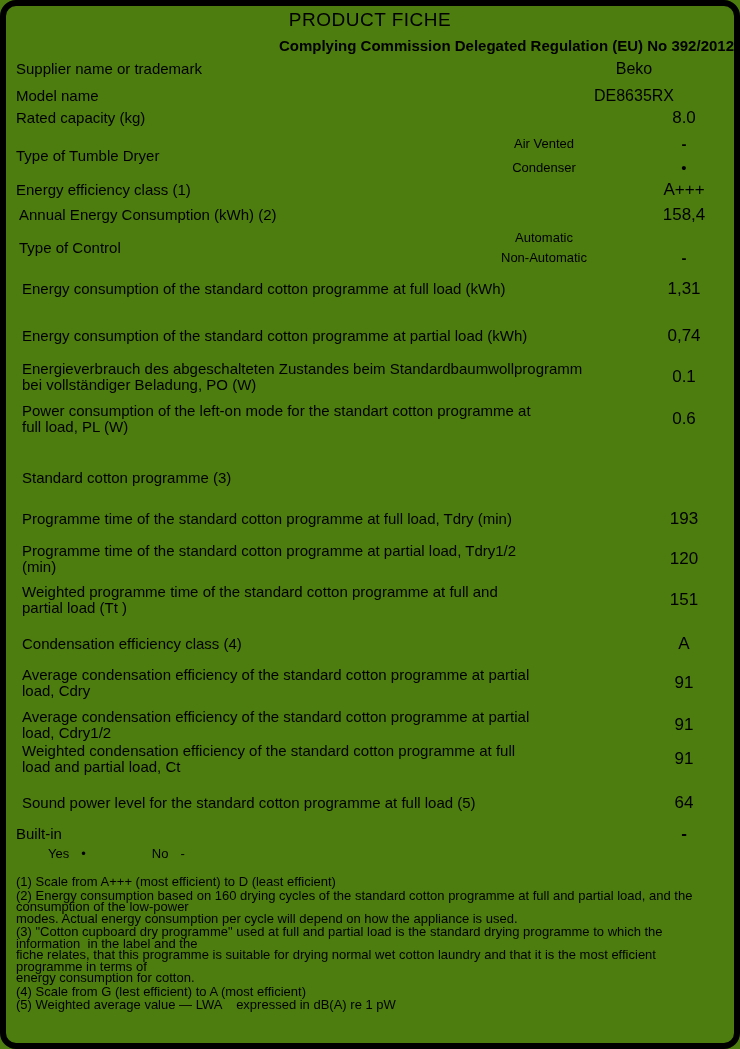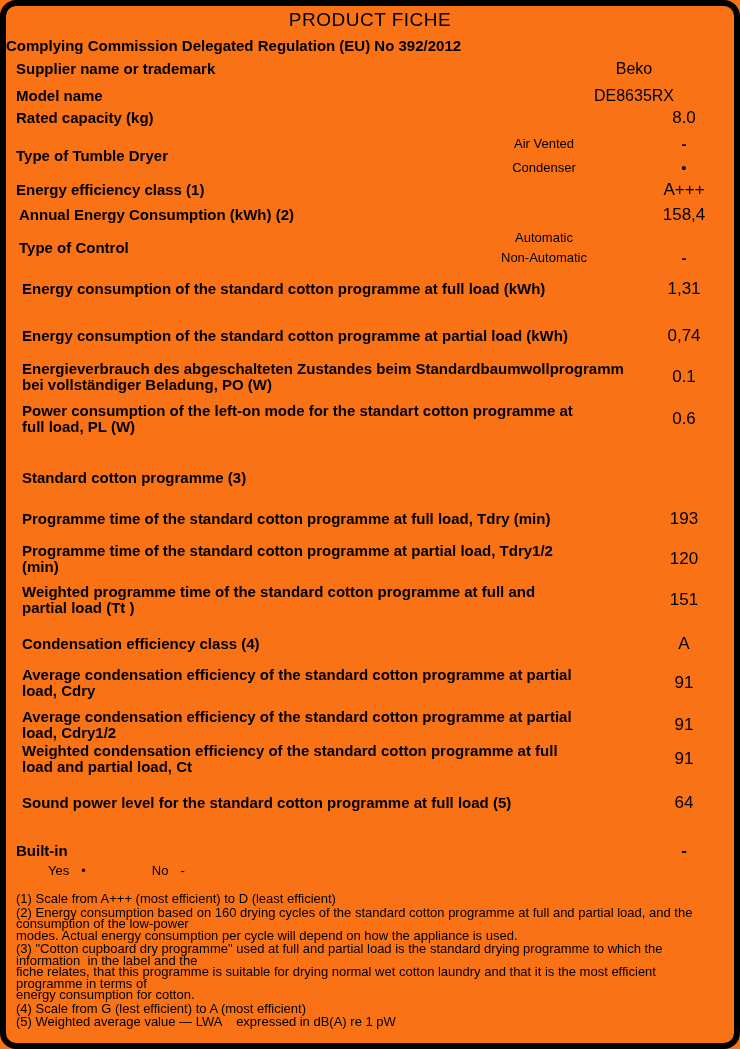--- a/index.html
+++ b/index.html
@@ -1,19 +1,19 @@
 <!DOCTYPE html>
 <html><head>
 <meta charset="utf-8">
 <style>
   html, body { margin:0; padding:0; background:#ffffff; }
   .page {
     position:relative;
     width:740px; height:1049px;
-    background:#f97316;
+    background:#4d7c0f;
     font-family:"Liberation Sans", sans-serif;
     color:#000000;
     overflow:hidden;
   }
   .frame {
     position:absolute; inset:0;
     border:6px solid #000000;
     border-radius:16px;
     pointer-events:none;
     box-sizing:border-box;
@@ -21,34 +21,33 @@
   .content { position:absolute; inset:6px; }
 
   .title {
     margin-top:4px;
     text-align:center;
     font-size:19px; line-height:20px;
     letter-spacing:0.5px;
   }
   .subtitle {
     margin-top:8px;
-    text-align:left;
+    text-align:right;
     font-weight:bold;
     font-size:15px; line-height:16px;
   }
 
   .row { display:flex; align-items:center; padding-left:16px; }
   .row.indent0 { padding-left:10px; }
   .row.indent1 { padding-left:13px; }
 
   .lbl {
     flex:1;
     font-size:15px; line-height:16px;
     white-space:pre-line;
-    font-weight:bold;
   }
   .val {
     width:90px; margin-right:5px;
     text-align:center;
     font-size:17px; line-height:18px;
   }
   .val-wide { width:200px; margin-right:0; font-size:16px; }
   .dash { font-weight:bold; }
 
   .opts { display:flex; flex-direction:column; }
@@ -196,21 +195,21 @@
       <div class="lbl">Weighted condensation efficiency of the standard cotton programme at full
 load and partial load, Ct</div>
       <div class="val">91</div>
     </div>
 
     <div class="row" style="margin-top:19px">
       <div class="lbl">Sound power level for the standard cotton programme at full load (5)</div>
       <div class="val">64</div>
     </div>
 
-    <div class="row indent0" style="margin-top:30px">
+    <div class="row indent0" style="margin-top:13px">
       <div class="lbl">Built-in</div>
       <div class="val dash">-</div>
     </div>
 
     <div class="yesno" style="margin-top:2px">
       <span>Yes</span>
       <span class="mark">•</span>
       <span class="no">No</span>
       <span class="mark">-</span>
     </div>

